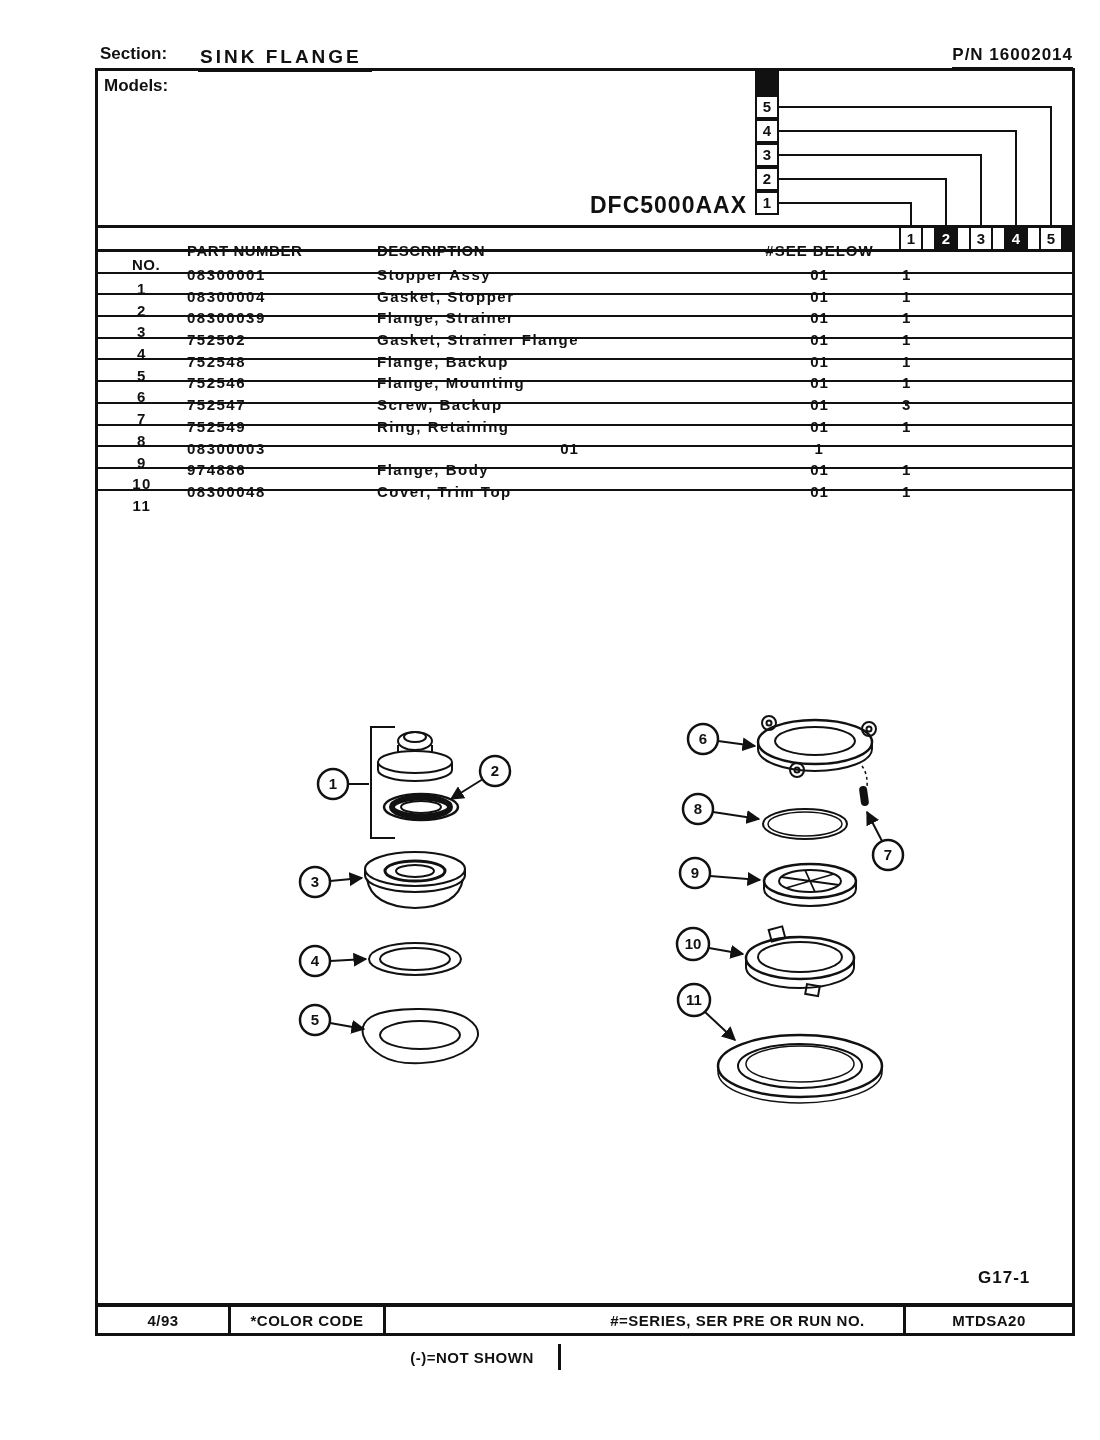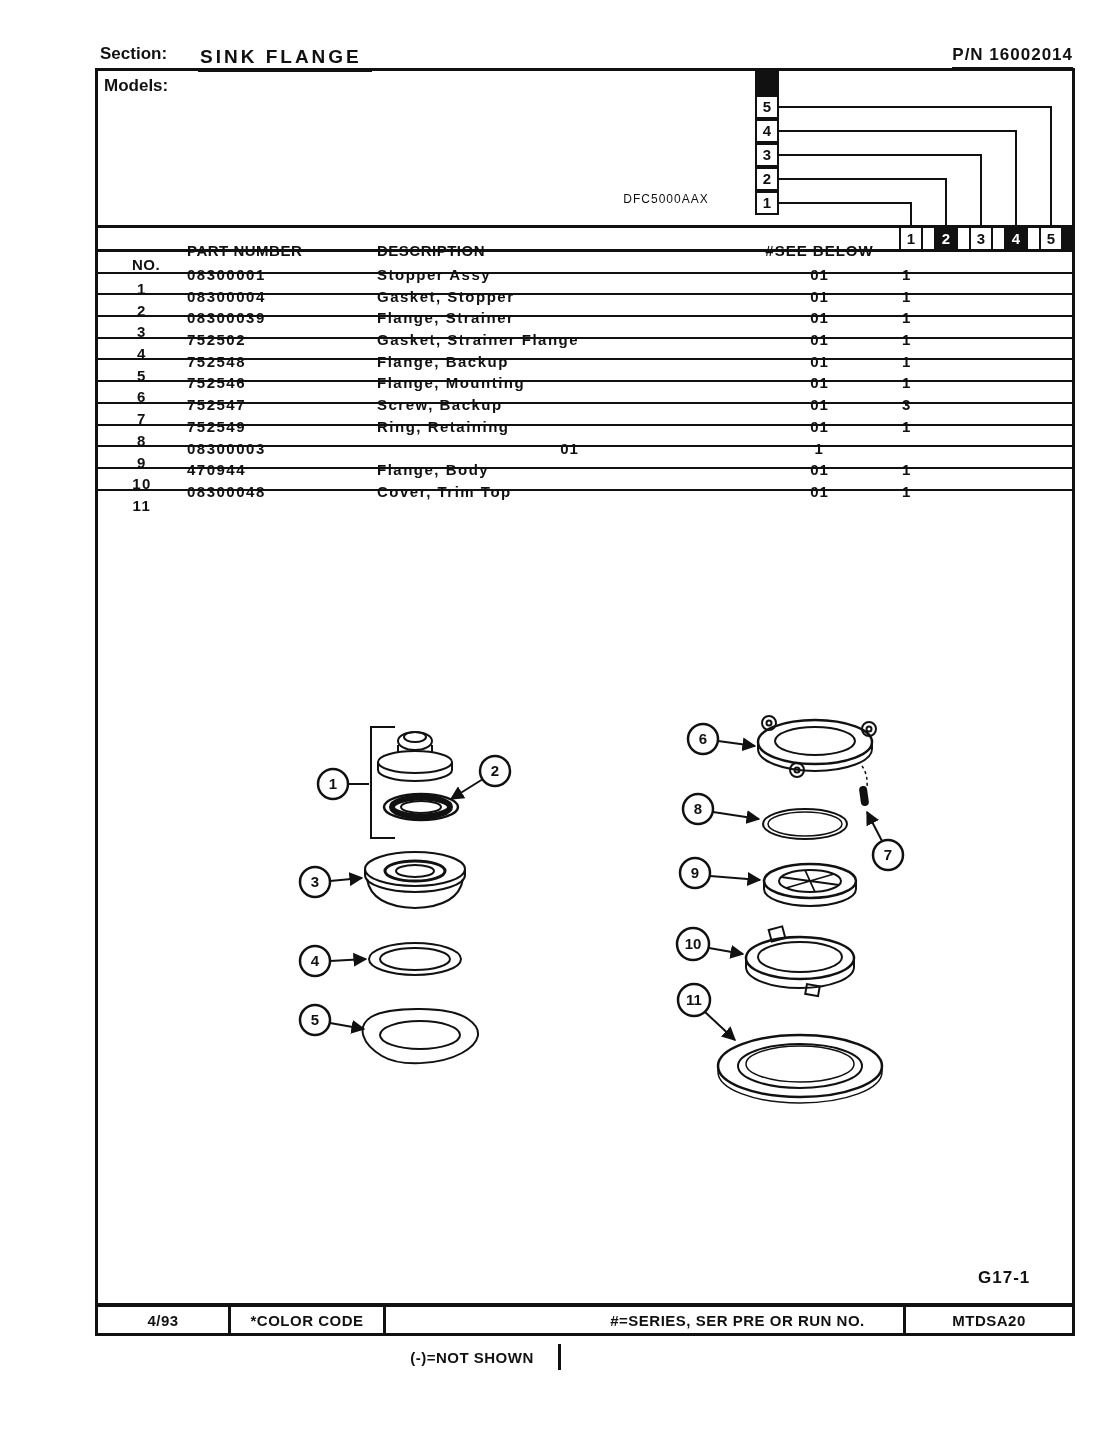--- a/index.html
+++ b/index.html
@@ -18,21 +18,21 @@
   .sec-value { left: 198px; top: 46px; font-size: 19px; font-weight: bold; letter-spacing: 3px;
                border-bottom: 2px solid #111; padding: 0 10px 2px 2px; }
   .pn { right: 27px; top: 45px; font-size: 17px; font-weight: bold; letter-spacing: 1px;
         border-bottom: 2px solid #111; padding-bottom: 2px; }
 
   
   .main-box { left: 95px; top: 68px; width: 980px; height: 1238px; border: 3px solid #111; }
 
   .models-label { left: 104px; top: 76px; font-size: 17px; font-weight: bold; }
   .model-name { left: 590px; top: 192px; width: 152px; text-align: center;
-                font-size: 12px; font-weight: normal; letter-spacing: 1px; }
+                font-size: 23px; font-weight: bold; letter-spacing: 1px; }
 
   
   .stack-filler { left: 755px; top: 68px; width: 24px; height: 27px; background: #111; }
   .mbox { left: 755px; width: 24px; height: 24px; border: 2px solid #111; background: #fff;
           font-weight: bold; font-size: 15px; text-align: center; line-height: 20px; }
   .mbox.b5 { top: 95px; } .mbox.b4 { top: 119px; } .mbox.b3 { top: 143px; }
   .mbox.b2 { top: 167px; } .mbox.b1 { top: 191px; }
 
   
   .grid-cols { display: grid; grid-template-columns: 90px 190px 385px 115px 60px 1fr; align-items: center; }
@@ -174,21 +174,21 @@
     </div>
     <div class="row grid-cols">
       <div class="c no">9</div>
       <div class="c part">08300003</div>
       <div class="c see">01</div>
       <div class="c qty">1</div>
         <div></div>
     </div>
     <div class="row grid-cols">
       <div class="c no">10</div>
-      <div class="c part">470944</div>
+      <div class="c part">974886</div>
       <div class="c desc">Flange, Body</div>
       <div class="c see">01</div>
       <div class="c qty">1</div>
         <div></div>
     </div>
     <div class="row grid-cols">
       <div class="c no">11</div>
       <div class="c part">08300048</div>
       <div class="c desc">Cover, Trim Top</div>
       <div class="c see">01</div>

